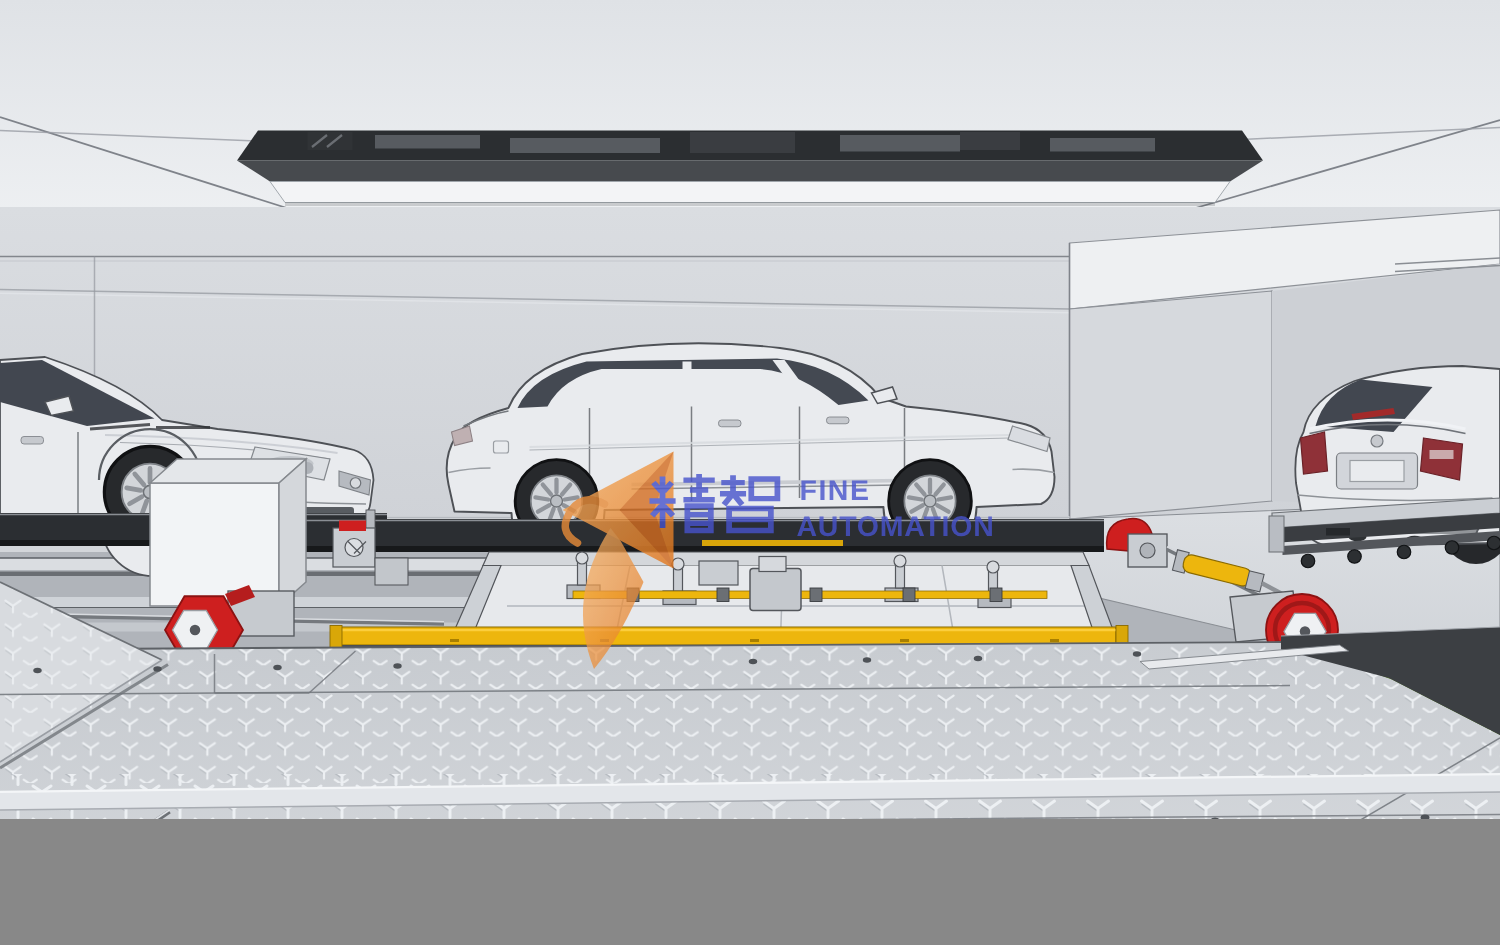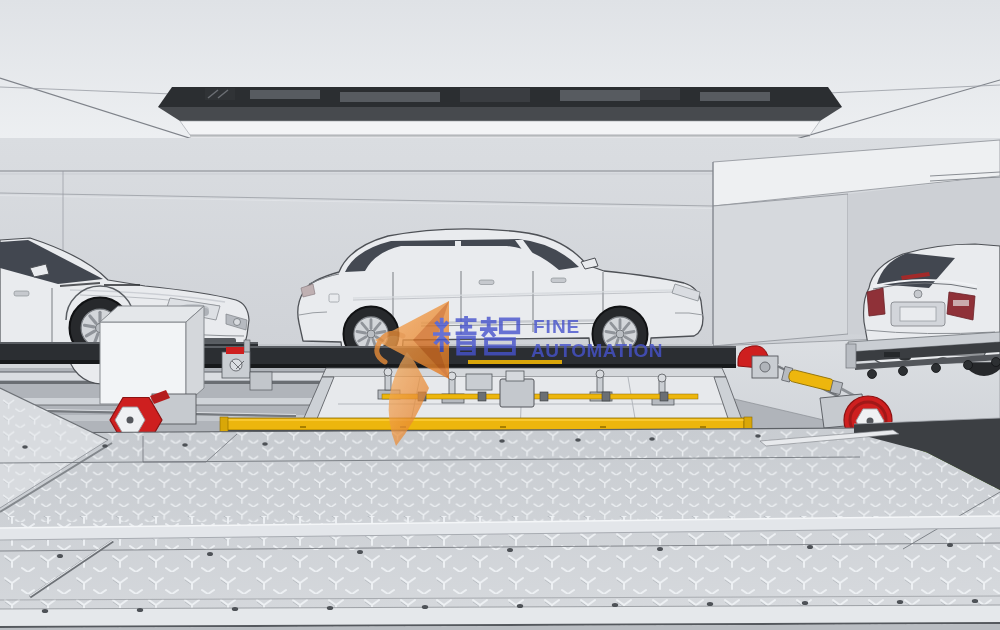--- a/index.html
+++ b/index.html
@@ -1,16 +1,16 @@
 <!DOCTYPE html>
 <html><head>
 <meta charset="utf-8">
 <style>
   html,body{margin:0;padding:0;background:#888;}
-  .stage{width:1000px;height:630px;position:relative;overflow:hidden;background:#4d7c0f;
+  .stage{width:1000px;height:546px;position:relative;overflow:hidden;background:#4d7c0f;
          font-family:"Liberation Sans", sans-serif;}
   .stage svg{display:block;}
   .wm-en{fill:#4753cc;font-weight:bold;font-family:"Liberation Sans",sans-serif;}
   .wm-cn{stroke:#4753cc;fill:none;stroke-width:4.4;stroke-linecap:butt;}
 </style>
 </head>
 <body>
 
 <div class="stage">
 <svg width="1000" height="630" viewBox="0 0 1000 630" xmlns="http://www.w3.org/2000/svg">

